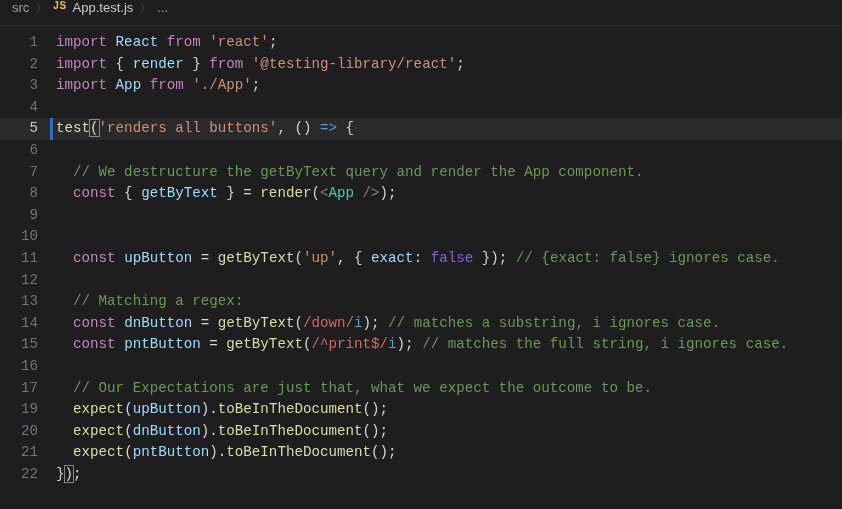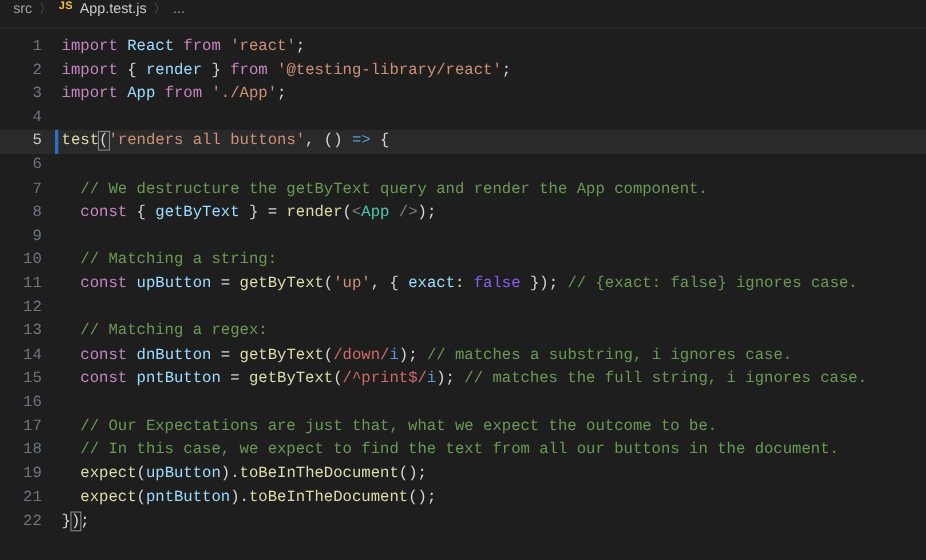--- a/index.html
+++ b/index.html
@@ -104,25 +104,25 @@
     <div class="line"><div class="gutter">1</div><div class="code"><span class="kw">import</span><span class="pn"> </span><span class="id">React</span><span class="pn"> </span><span class="kw">from</span><span class="pn"> </span><span class="str">'react'</span><span class="pn">;</span></div></div>
     <div class="line"><div class="gutter">2</div><div class="code"><span class="kw">import</span><span class="pn"> { </span><span class="id">render</span><span class="pn"> } </span><span class="kw">from</span><span class="pn"> </span><span class="str">'@testing-library/react'</span><span class="pn">;</span></div></div>
     <div class="line"><div class="gutter">3</div><div class="code"><span class="kw">import</span><span class="pn"> </span><span class="id">App</span><span class="pn"> </span><span class="kw">from</span><span class="pn"> </span><span class="str">'./App'</span><span class="pn">;</span></div></div>
     <div class="line"><div class="gutter">4</div><div class="code"></div></div>
     <div class="line cur"><div class="gutter">5</div><div class="code"><span class="fn">test</span><span class="pn brace-hi">(</span><span class="str">'renders all buttons'</span><span class="pn">, </span><span class="pn">(</span><span class="pn">)</span><span class="pn"> </span><span class="arrow">=&gt;</span><span class="pn"> {</span></div></div>
     <div class="cursor-bar" style="top: 92.4px;"></div>
     <div class="line"><div class="gutter">6</div><div class="code"></div></div>
     <div class="line"><div class="gutter">7</div><div class="code"><span class="pn">  </span><span class="cm">// We destructure the getByText query and render the App component.</span></div></div>
     <div class="line"><div class="gutter">8</div><div class="code"><span class="pn">  </span><span class="kw">const</span><span class="pn"> { </span><span class="id">getByText</span><span class="pn"> } = </span><span class="fn">render</span><span class="pn">(</span><span class="tagp">&lt;</span><span class="tag">App</span><span class="pn"> </span><span class="tagp">/&gt;</span><span class="pn">)</span><span class="pn">;</span></div></div>
     <div class="line"><div class="gutter">9</div><div class="code"></div></div>
-    <div class="line"><div class="gutter">10</div><div class="code"><span class="pn">  </span><span class="cm">// Matching a string:</span></div></div>
+    <div class="line"><div class="gutter">10</div><div class="code"><span class="pn">  </span></div></div>
     <div class="line"><div class="gutter">11</div><div class="code"><span class="pn">  </span><span class="kw">const</span><span class="pn"> </span><span class="id">upButton</span><span class="pn"> = </span><span class="fn">getByText</span><span class="pn">(</span><span class="str">'up'</span><span class="pn">, { </span><span class="id">exact</span><span class="pn">: </span><span class="bool">false</span><span class="pn"> }); </span><span class="cm">// {exact: false} ignores case.</span></div></div>
     <div class="line"><div class="gutter">12</div><div class="code"></div></div>
     <div class="line"><div class="gutter">13</div><div class="code"><span class="pn">  </span><span class="cm">// Matching a regex:</span></div></div>
     <div class="line"><div class="gutter">14</div><div class="code"><span class="pn">  </span><span class="kw">const</span><span class="pn"> </span><span class="id">dnButton</span><span class="pn"> = </span><span class="fn">getByText</span><span class="pn">(</span><span class="rx">/down/</span><span class="rxf">i</span><span class="pn">); </span><span class="cm">// matches a substring, i ignores case.</span></div></div>
     <div class="line"><div class="gutter">15</div><div class="code"><span class="pn">  </span><span class="kw">const</span><span class="pn"> </span><span class="id">pntButton</span><span class="pn"> = </span><span class="fn">getByText</span><span class="pn">(</span><span class="rx">/^print$/</span><span class="rxf">i</span><span class="pn">); </span><span class="cm">// matches the full string, i ignores case.</span></div></div>
     <div class="line"><div class="gutter">16</div><div class="code"></div></div>
     <div class="line"><div class="gutter">17</div><div class="code"><span class="pn">  </span><span class="cm">// Our Expectations are just that, what we expect the outcome to be.</span></div></div>
-    <div class="line"><div class="gutter">18</div><div class="code"><span class="pn">  </span><span class="cm">// In this case, we expect to find the text from all our buttons in the document.</span></div></div>
     <div class="line"><div class="gutter">19</div><div class="code"><span class="pn">  </span><span class="fn">expect</span><span class="pn">(</span><span class="id">upButton</span><span class="pn">).</span><span class="fn">toBeInTheDocument</span><span class="pn">();</span></div></div>
+    <div class="line"><div class="gutter">20</div><div class="code"><span class="pn">  </span><span class="fn">expect</span><span class="pn">(</span><span class="id">dnButton</span><span class="pn">).</span><span class="fn">toBeInTheDocument</span><span class="pn">();</span></div></div>
     <div class="line"><div class="gutter">21</div><div class="code"><span class="pn">  </span><span class="fn">expect</span><span class="pn">(</span><span class="id">pntButton</span><span class="pn">).</span><span class="fn">toBeInTheDocument</span><span class="pn">();</span></div></div>
     <div class="line"><div class="gutter">22</div><div class="code"><span class="pn">}</span><span class="pn brace-hi">)</span><span class="pn">;</span></div></div>
   </div>
 
 </body></html>

